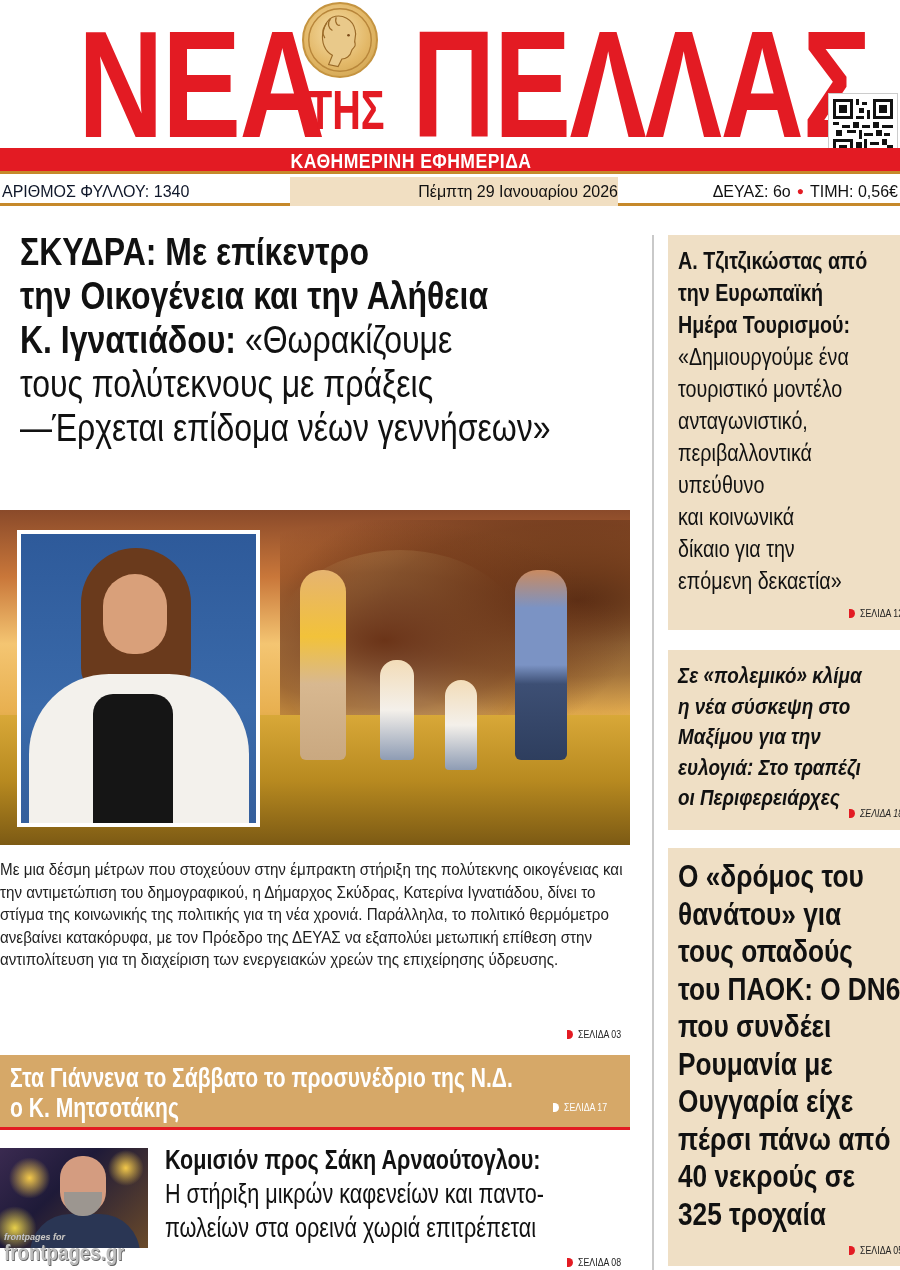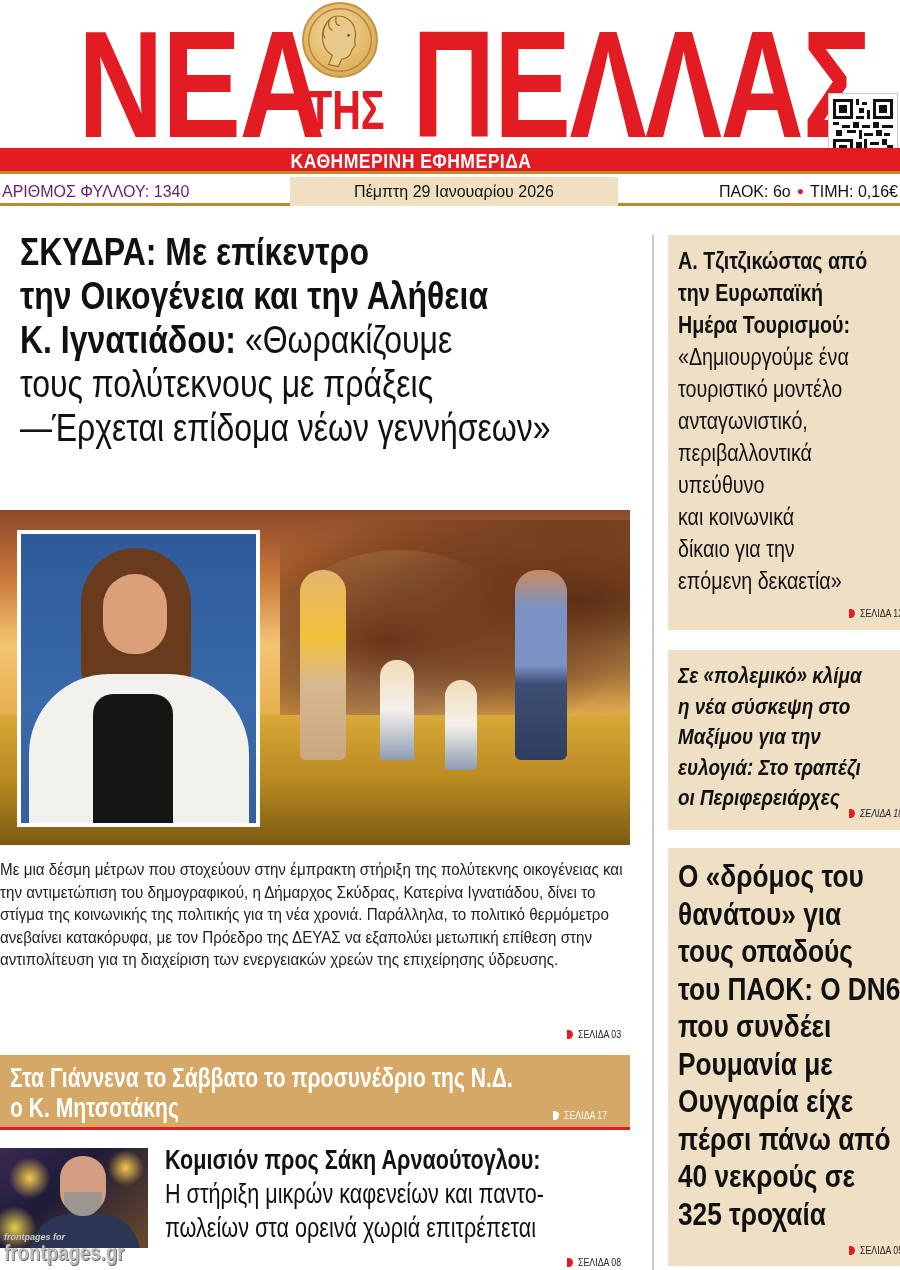--- a/index.html
+++ b/index.html
@@ -19,22 +19,22 @@
           border: 2px solid #c59440; }
   .coin svg { width: 100%; height: 100%; }
 
   .qr { position: absolute; left: 828px; top: 93px; width: 70px; height: 72px; background: #fff; border: 1px solid #ccc; padding: 4px; }
   .qr svg { width: 100%; height: 100%; }
 
   .red-band { position: absolute; left: 0; top: 148px; width: 900px; height: 26px; background: #e31b23; border-bottom: 3px solid #c6892a; }
   .red-band-text { position: absolute; left: 0; width: 822px; top: 0; text-align: center; color: #fff; font-weight: bold; font-size: 20px; line-height: 26px; letter-spacing: 0.5px; transform: scaleX(0.88); }
 
   .info-row { position: absolute; left: 0; top: 177px; width: 900px; height: 29px; border-bottom: 3px solid #c6892a; }
-  .issue-no { position: absolute; left: 2px; top: 6px; font-size: 16px; color: #701a75; }
-  .date-box { position: absolute; left: 290px; top: 0; width: 328px; height: 29px; background: #f1dfc2; text-align: center; font-size: 16px; line-height: 29px; color: #111; }
+  .issue-no { position: absolute; left: 2px; top: 6px; font-size: 16px; color: #0f172a; }
+  .date-box { position: absolute; left: 290px; top: 0; width: 328px; height: 29px; background: #f1dfc2; text-align: right; font-size: 16px; line-height: 29px; color: #111; }
   .year-price { position: absolute; right: 2px; top: 6px; font-size: 16px; color: #111; }
   .year-price .dot { color: #e31b23; font-size: 12px; margin: 0 6px; vertical-align: 2px; }
 
   
   .main-headline { position: absolute; left: 0; top: 230px; width: 640px; font-size: 39px; line-height: 44px; color: #111; margin-left: 20px; }
   .main-headline .hl-line { display: block; white-space: nowrap; transform: scaleX(0.82); transform-origin: left center; }
   .hb { font-weight: bold; }
 
   
   .photo { position: absolute; left: 0; top: 510px; width: 630px; height: 335px; overflow: hidden;
@@ -59,21 +59,21 @@
   
   .lead { position: absolute; left: 0; top: 858px; width: 630px; font-size: 16.5px; line-height: 22.5px; color: #222; }
   .lead-inner { transform: scaleX(0.92); transform-origin: left top; width: 685px; }
   .page-ref { position: absolute; font-size: 11px; color: #222; white-space: nowrap; }
   .page-ref .arrow { display: inline-block; width: 6px; height: 9px; background: #e31b23; border-radius: 0 5px 5px 0; margin-right: 5px; vertical-align: -1px; }
   .page-ref .lbl { display: inline-block; transform: scaleX(0.8); transform-origin: left center; }
 
   
   .gold-banner { position: absolute; left: 0; top: 1055px; width: 630px; height: 75px; background: #d6a868; border-bottom: 3px solid #e31b23; }
   .gold-banner .txt { position: absolute; left: 10px; top: 8px; color: #fff; font-weight: bold; font-size: 27px; line-height: 30px; transform: scaleX(0.78); transform-origin: left top; width: 760px; }
-  .gold-banner .page-ref { right: 12px; bottom: 6px; color: #fff; text-decoration: underline; }
+  .gold-banner .page-ref { right: 12px; bottom: 14px; color: #fff; text-decoration: underline; }
   .gold-banner .page-ref .arrow { background: #fff; }
 
   
   .bottom-photo { position: absolute; left: 0; top: 1148px; width: 148px; height: 100px; overflow: hidden;
                   background: linear-gradient(135deg, #3a2a50 0%, #1e1a38 40%, #6a4a2a 100%); }
   .bottom-photo .lights { position: absolute; inset: 0; background: radial-gradient(circle at 20% 30%, #f4c94a 0, rgba(0,0,0,0) 15%), radial-gradient(circle at 85% 20%, #f4c94a 0, rgba(0,0,0,0) 12%), radial-gradient(circle at 10% 80%, #e8d04a 0, rgba(0,0,0,0) 14%); }
   .bottom-photo .head { position: absolute; left: 60px; top: 8px; width: 46px; height: 58px; border-radius: 22px; background: #d49c80; }
   .bottom-photo .beard { position: absolute; left: 64px; top: 44px; width: 38px; height: 24px; border-radius: 0 0 18px 18px; background: #9c9690; }
   .bottom-photo .suit { position: absolute; left: 30px; top: 66px; width: 110px; height: 50px; border-radius: 40px 40px 0 0; background: #2a3654; }
   .watermark { position: absolute; left: 4px; top: 1233px; color: #c8c8c8; font-weight: bold; line-height: 1; text-shadow: 0 0 1px #555; }
@@ -153,21 +153,21 @@
   </div>
 
   <div class="red-band">
     <div class="red-band-text">ΚΑΘΗΜΕΡΙΝΗ  ΕΦΗΜΕΡΙΔΑ</div>
   </div>
 
   <div class="info-row">
     <div class="issue-no">ΑΡΙΘΜΟΣ ΦΥΛΛΟΥ: 1340</div>
     <div class="date-box">Πέμπτη 29 Ιανουαρίου 2026</div>
     <div class="year-price">
-      <span>ΠΑΟΚ: 6ο</span><span class="dot">●</span><span>ΤΙΜΗ: 0,16€</span>
+      <span>ΔΕΥΑΣ: 6ο</span><span class="dot">●</span><span>ΤΙΜΗ: 0,56€</span>
     </div>
   </div>
 </div>
 
 <div class="main-headline cond">
   <span class="hl-line"><span class="hb">ΣΚΥΔΡΑ: Με επίκεντρο</span></span>
   <span class="hl-line"><span class="hb">την Οικογένεια και την Αλήθεια</span></span>
   <span class="hl-line"><span class="hb">Κ. Ιγνατιάδου:</span><span> «Θωρακίζουμε</span></span>
   <span class="hl-line"><span>τους πολύτεκνους με πράξεις</span></span>
   <span class="hl-line"><span>—Έρχεται επίδομα νέων γεννήσεων»</span></span>

